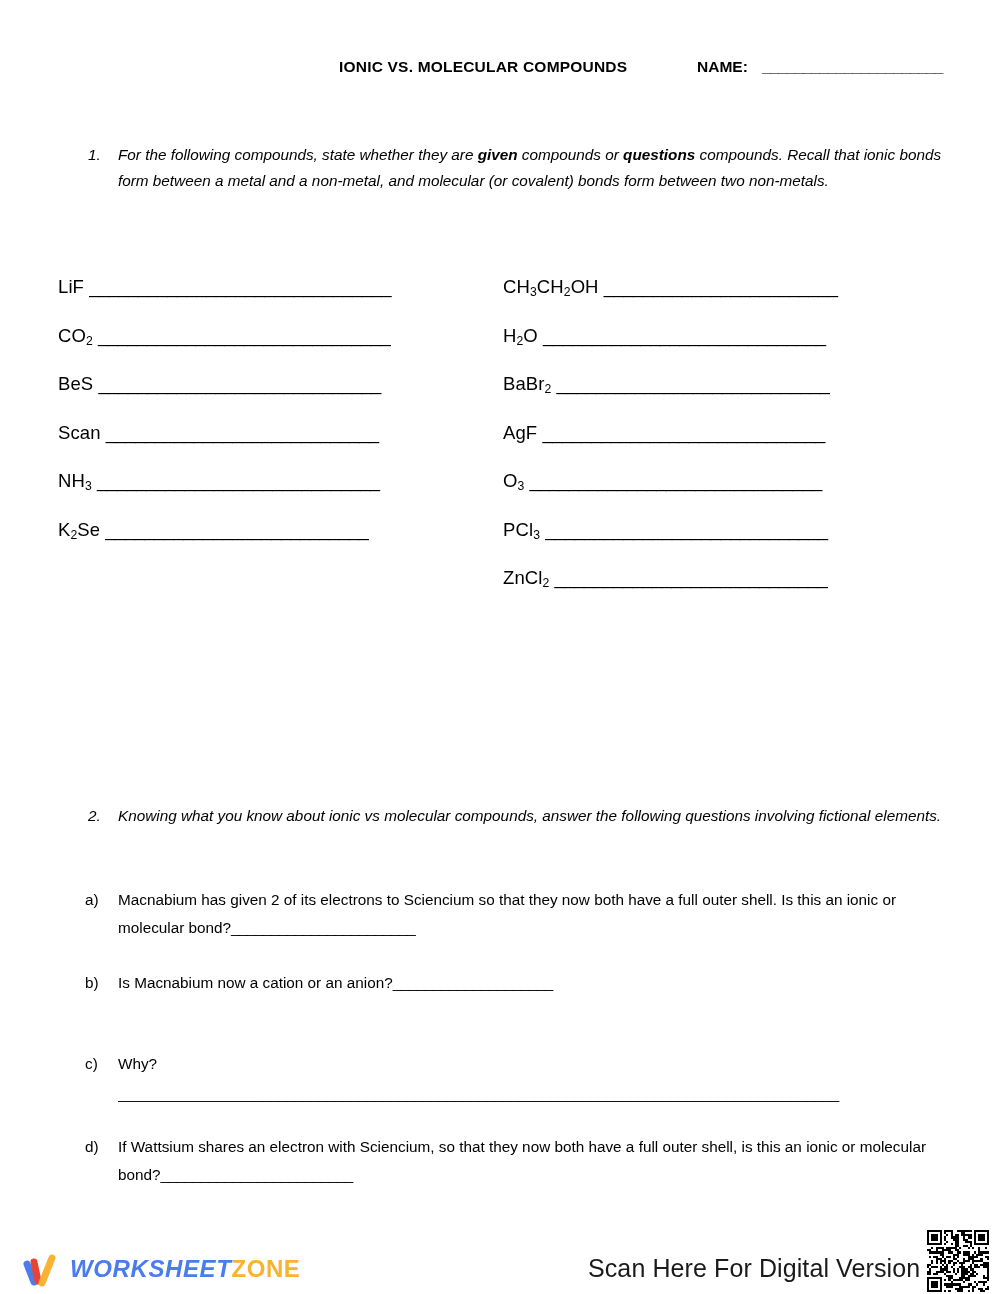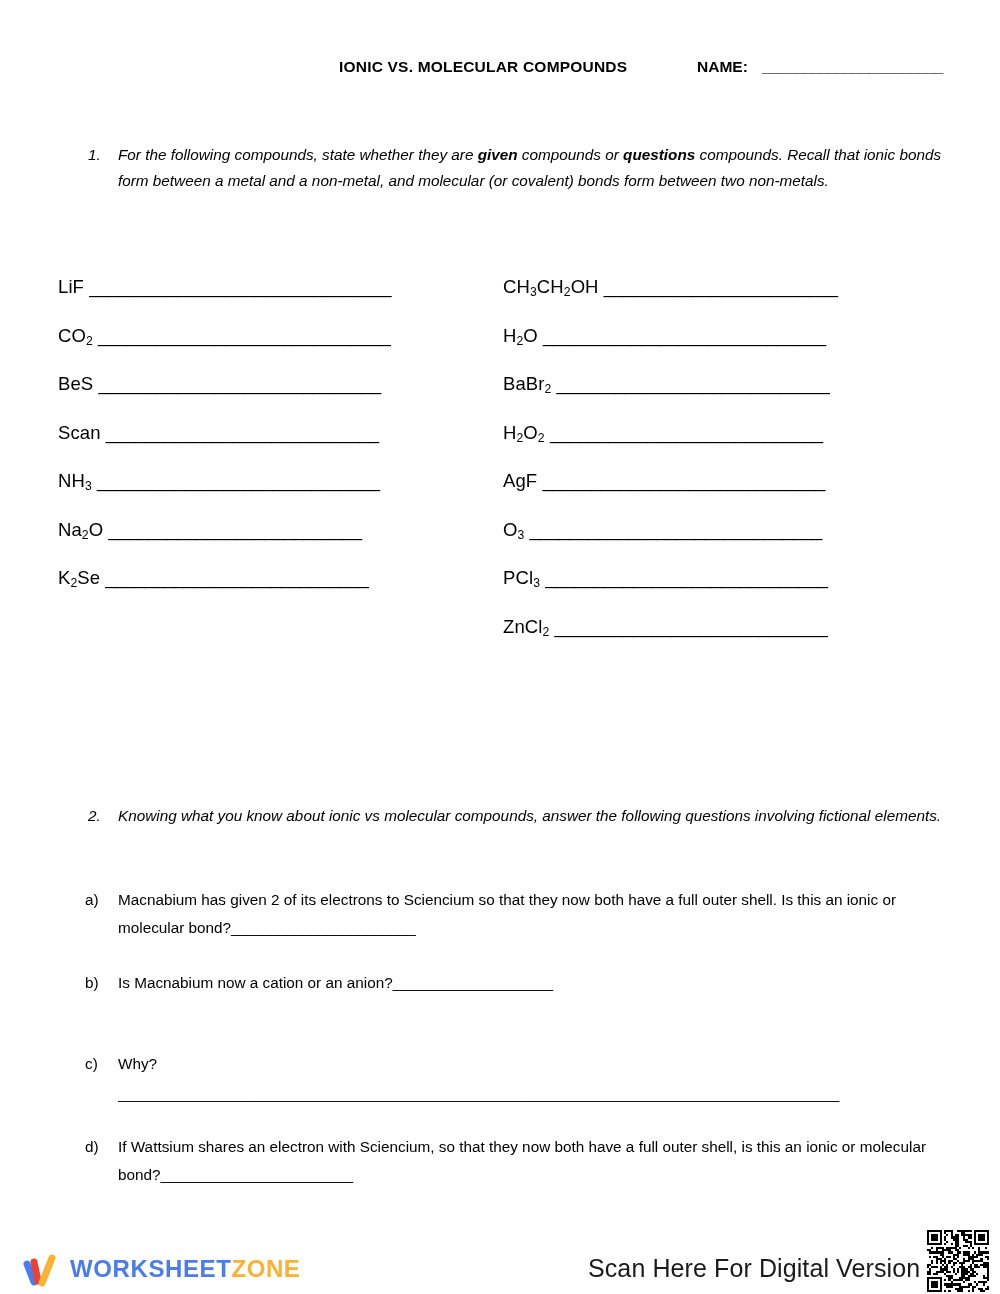--- a/index.html
+++ b/index.html
@@ -184,21 +184,21 @@
     margin-right: 8px;
     flex: 0 0 40px;
   }
   .logo-text {
     font-size: 24px;
     font-weight: bold;
     letter-spacing: 0.6px;
     line-height: 1;
     white-space: nowrap;
   }
-  .logo-worksheet { color: #4a7ced; }
+  .logo-worksheet { color: #4a7ced; font-style: italic; }
   .logo-zone { color: #f9b233; }
 
   .scan-text {
     position: absolute;
     left: 588px;
     top: 28px;
     font-size: 25px;
     color: #1a1a1a;
     white-space: nowrap;
     letter-spacing: 0.1px;
@@ -233,28 +233,26 @@
   </div>
 
   <div class="compound-grid">
     <div class="compound-cols">
       <div class="compound-col" id="col-left">
           <div class="compound-item"><span class="compound-name">LiF</span> <span class="compound-blank">_______________________________</span></div>
           <div class="compound-item"><span class="compound-name">CO<sub>2</sub></span> <span class="compound-blank">______________________________</span></div>
           <div class="compound-item"><span class="compound-name">BeS</span> <span class="compound-blank">_____________________________</span></div>
           <div class="compound-item"><span class="compound-name">Scan</span> <span class="compound-blank">____________________________</span></div>
           <div class="compound-item"><span class="compound-name">NH<sub>3</sub></span> <span class="compound-blank">_____________________________</span></div>
-          <div class="compound-item"><span class="compound-name">Na<sub>2</sub>O</span> <span class="compound-blank">__________________________</span></div>
           <div class="compound-item"><span class="compound-name">K<sub>2</sub>Se</span> <span class="compound-blank">___________________________</span></div>
         </div>
       <div class="compound-col" id="col-right">
           <div class="compound-item"><span class="compound-name">CH<sub>3</sub>CH<sub>2</sub>OH</span> <span class="compound-blank">________________________</span></div>
           <div class="compound-item"><span class="compound-name">H<sub>2</sub>O</span> <span class="compound-blank">_____________________________</span></div>
           <div class="compound-item"><span class="compound-name">BaBr<sub>2</sub></span> <span class="compound-blank">____________________________</span></div>
-          <div class="compound-item"><span class="compound-name">H<sub>2</sub>O<sub>2</sub></span> <span class="compound-blank">____________________________</span></div>
           <div class="compound-item"><span class="compound-name">AgF</span> <span class="compound-blank">_____________________________</span></div>
           <div class="compound-item"><span class="compound-name">O<sub>3</sub></span> <span class="compound-blank">______________________________</span></div>
           <div class="compound-item"><span class="compound-name">PCl<sub>3</sub></span> <span class="compound-blank">_____________________________</span></div>
           <div class="compound-item"><span class="compound-name">ZnCl<sub>2</sub></span> <span class="compound-blank">____________________________</span></div>
         </div>
     </div>
   </div>
 
   <div class="q2">
     <div class="q1-row">

